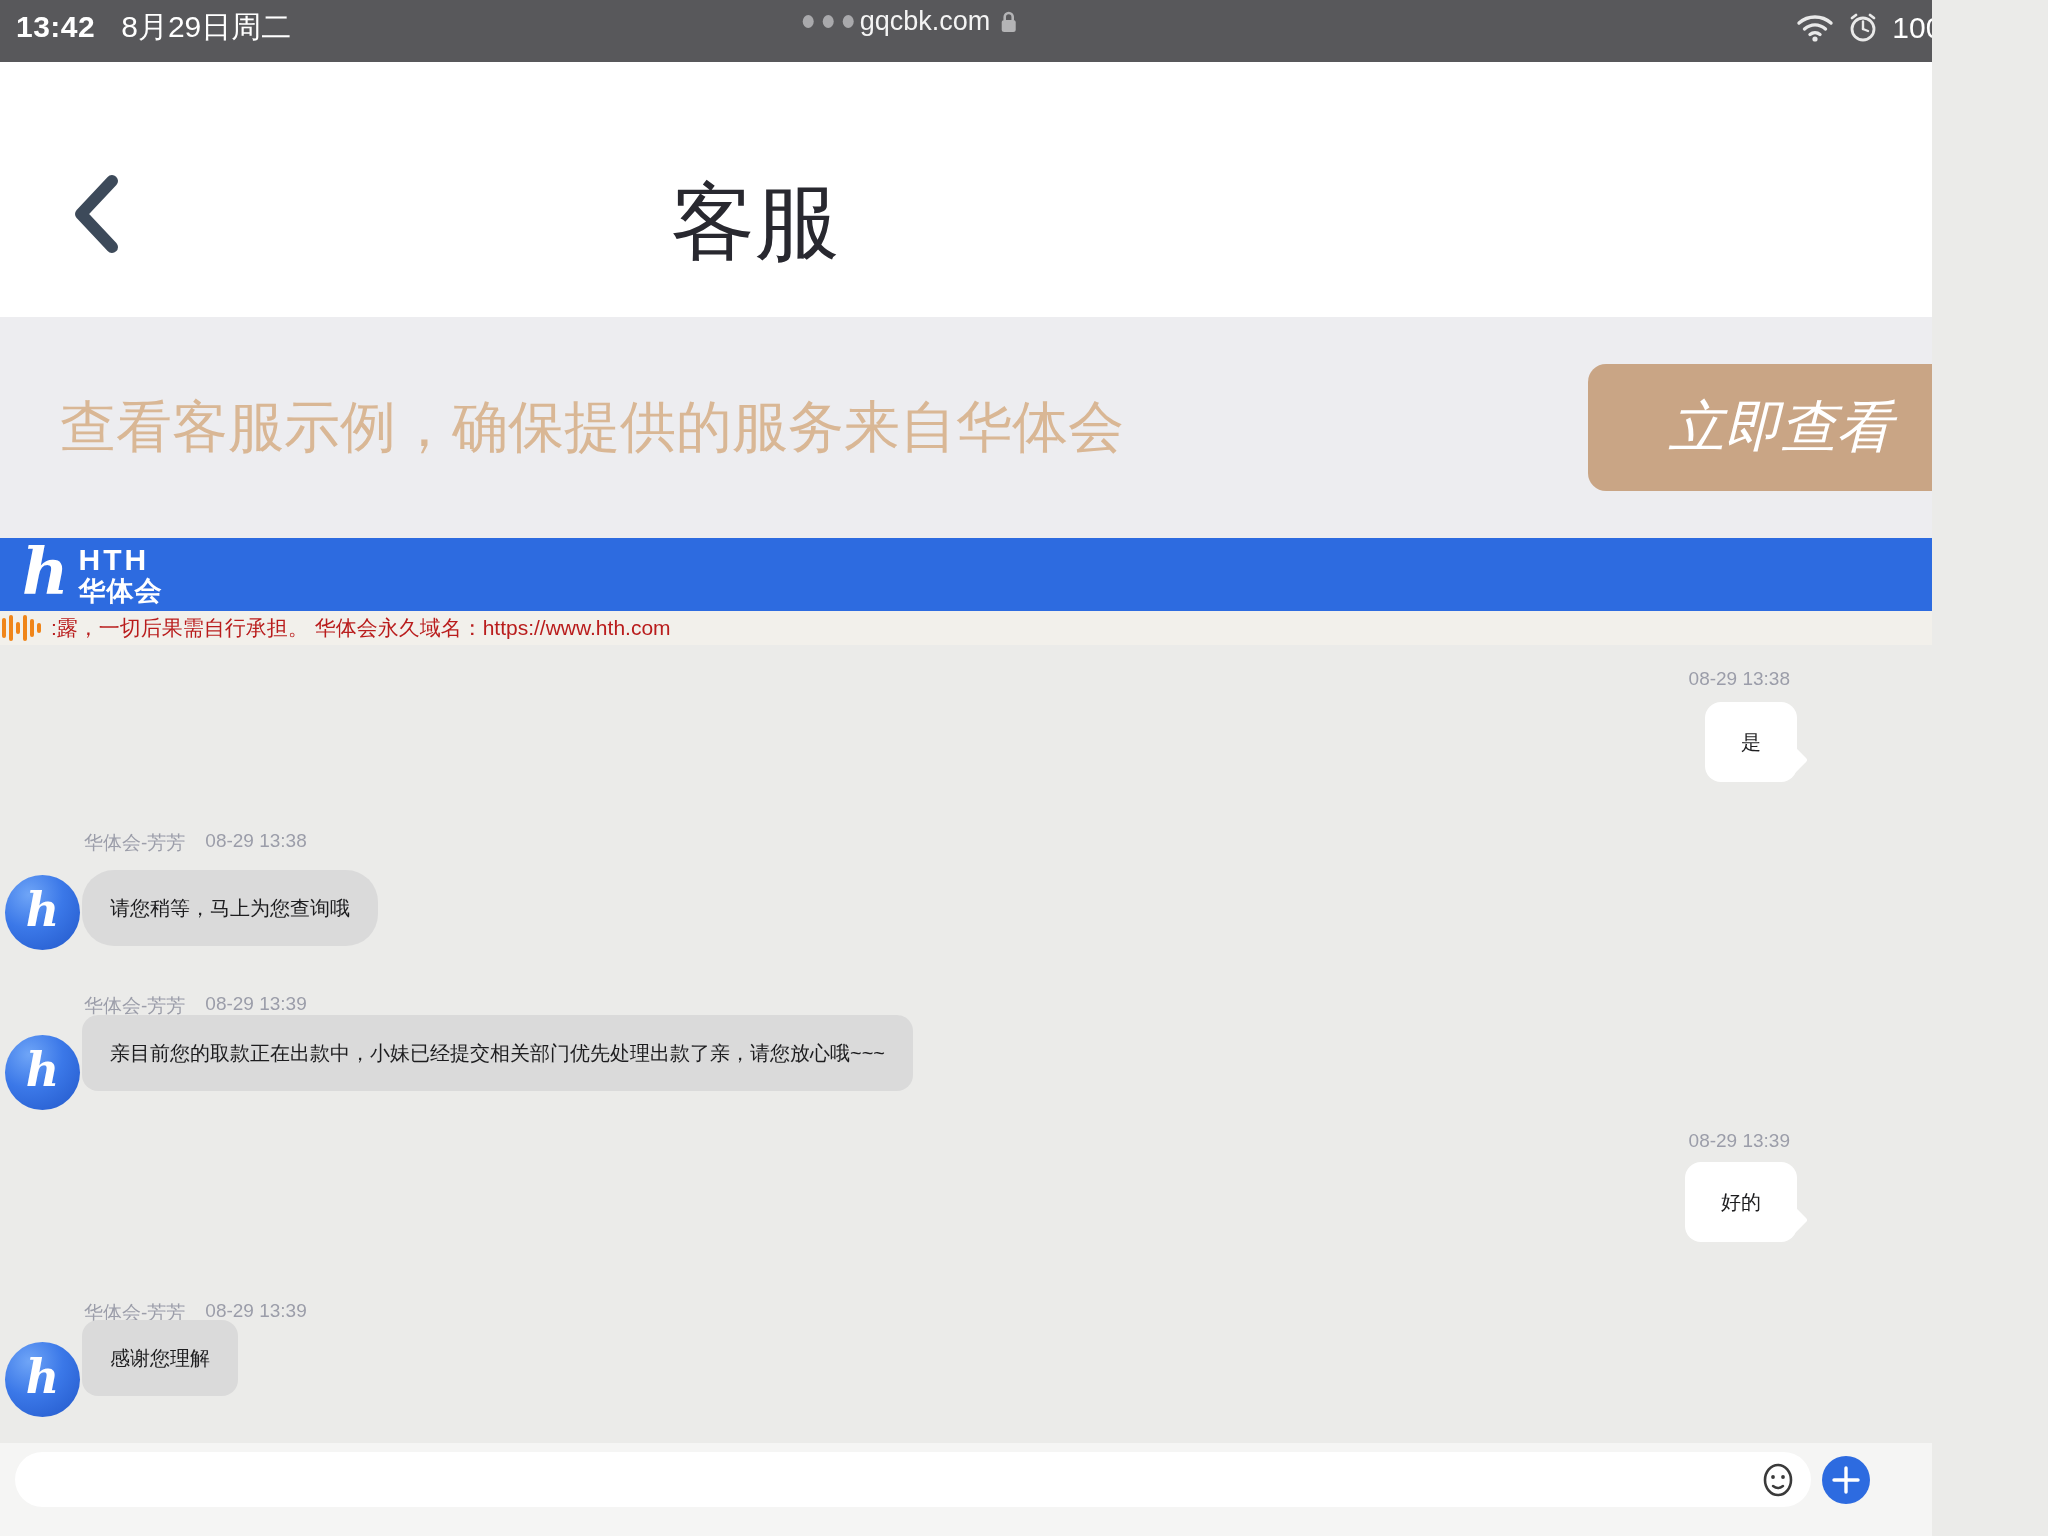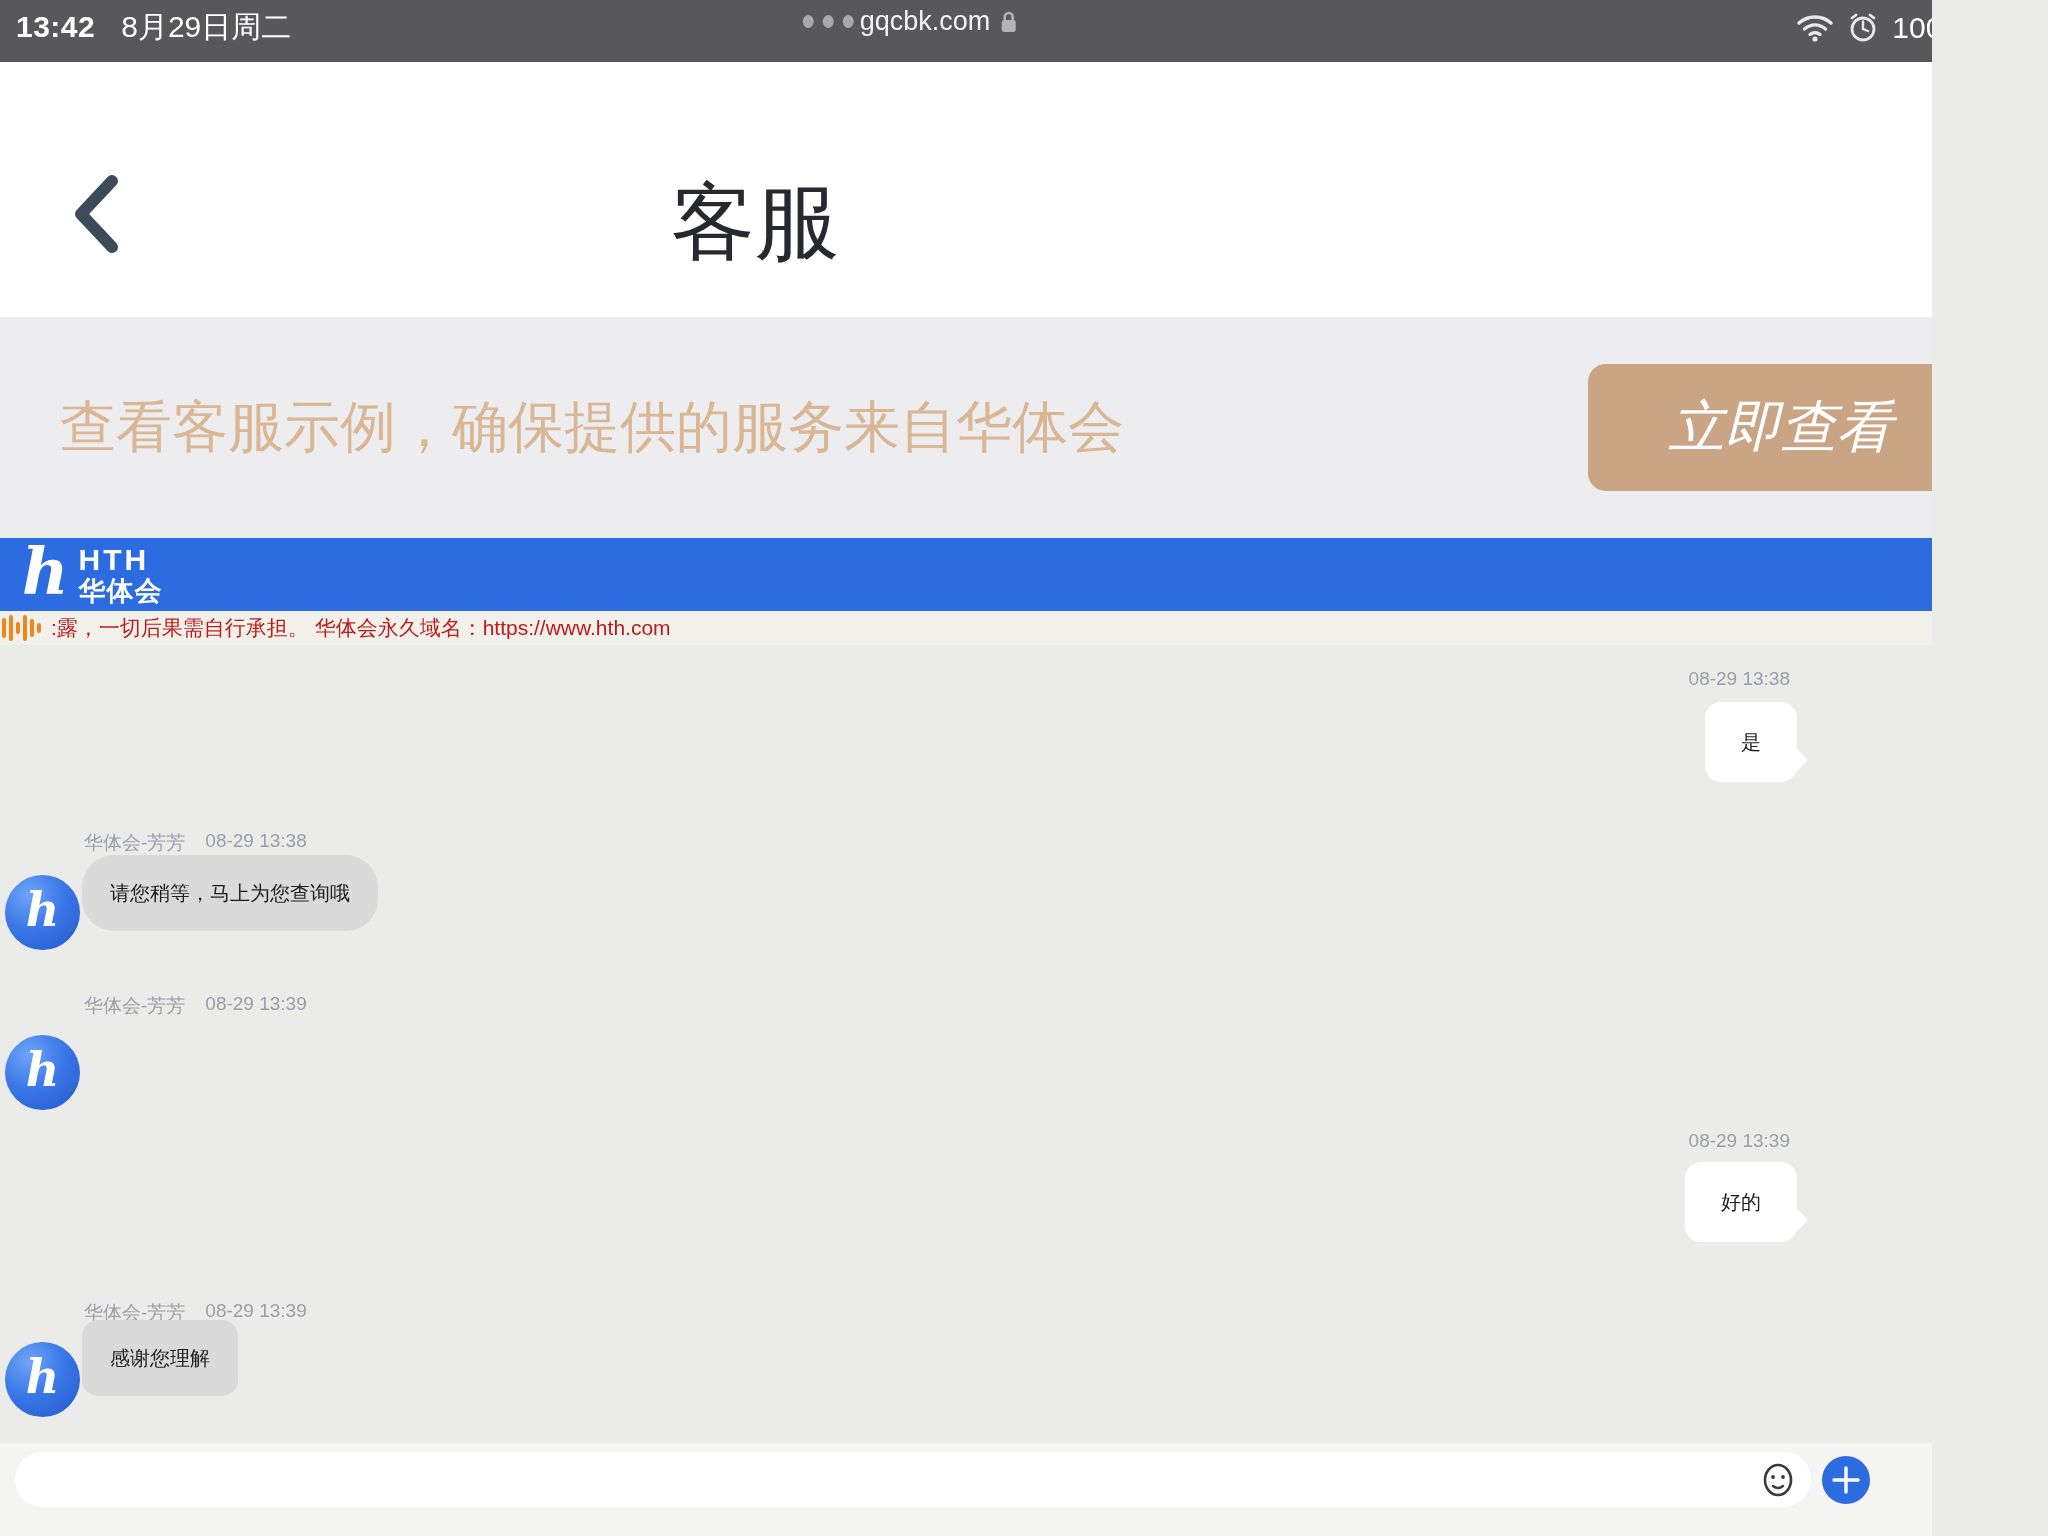--- a/index.html
+++ b/index.html
@@ -198,33 +198,37 @@
     </div>
 
     <div class="msg" style="top:177px;height:160px;">
       <div class="name-row">
         <span class="meta">华体会-芳芳</span>
         <span class="meta">08-29 13:38</span>
       </div>
       <div class="avatar avatar-left" style="top:53px;">
         <span class="avatar-h">h</span>
       </div>
-      <div class="bubble bubble-left" style="top:33px;border-radius:32px;">
+      <div class="bubble bubble-left" style="top:48px;border-radius:32px;">
         <span class="tail"></span>
         <span>请您稍等，马上为您查询哦</span>
       </div>
     </div>
 
     <div class="msg" style="top:340px;height:160px;">
       <div class="name-row">
         <span class="meta">华体会-芳芳</span>
         <span class="meta">08-29 13:39</span>
       </div>
       <div class="avatar avatar-left" style="top:50px;">
         <span class="avatar-h">h</span>
+      </div>
+      <div class="bubble bubble-left" style="top:30px;">
+        <span class="tail"></span>
+        <span>亲目前您的取款正在出款中，小妹已经提交相关部门优先处理出款了亲，请您放心哦~~~</span>
       </div>
     </div>
 
     <div class="msg" style="top:485px;height:150px;">
       <div class="meta time-right">08-29 13:39</div>
       <div class="bubble bubble-right" style="right:251px;top:32px;">
         <span class="tail"></span>
         <span>好的</span>
       </div>
       <div class="avatar avatar-right" style="top:52px;">

